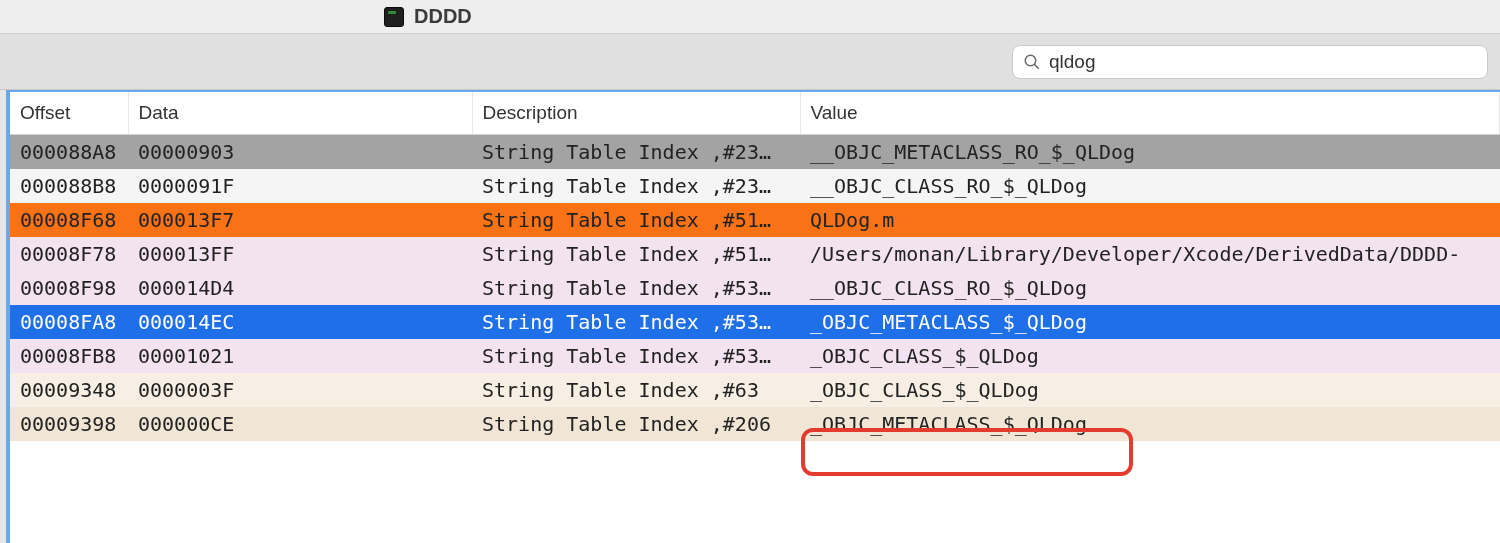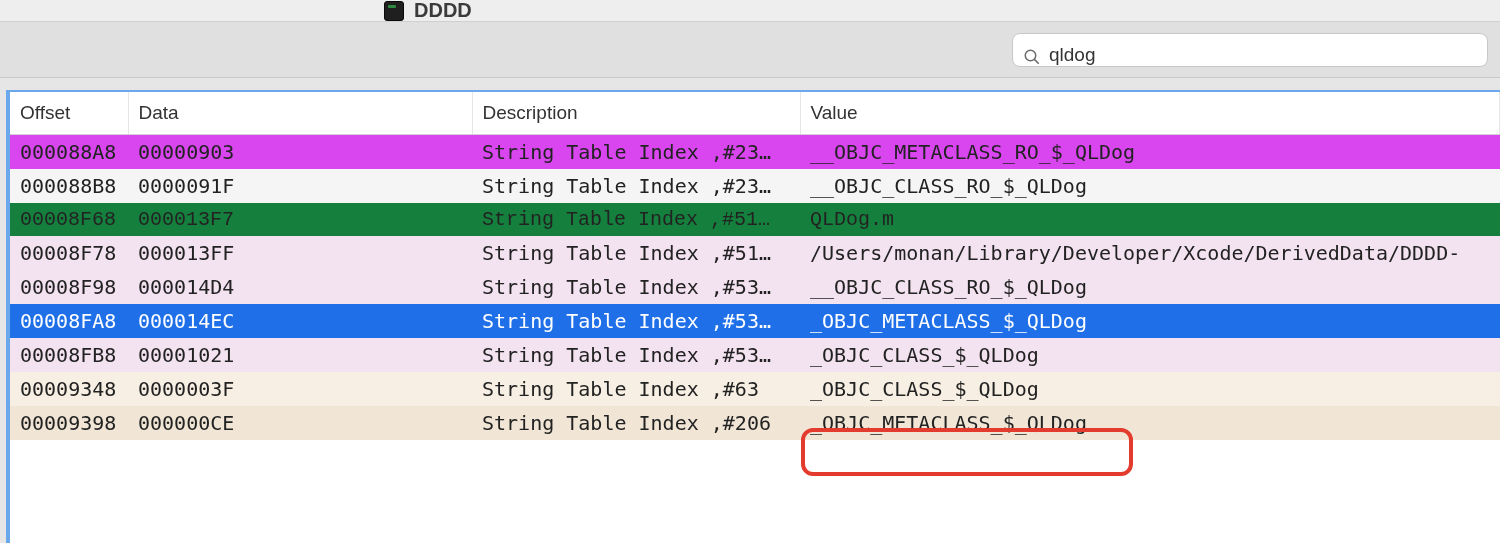--- a/index.html
+++ b/index.html
@@ -5,21 +5,21 @@
   * { box-sizing: border-box; margin: 0; padding: 0; }
   html, body { width: 1500px; height: 543px; overflow: hidden; }
   body {
     font-family: -apple-system, "Helvetica Neue", Arial, sans-serif;
     background: #e6e6e6;
     color: #222;
   }
 
   
   .titlebar {
-    height: 22px;
+    height: 34px;
     display: flex;
     align-items: center;
     padding-left: 384px;
     border-bottom: 1px solid #d0d0d0;
     background: #eeeeee;
     text-align: center;
   }
   .app-icon {
     width: 20px; height: 20px;
     background: #1f1f1f;
@@ -47,21 +47,21 @@
     align-items: center;
     justify-content: flex-end;
     padding-right: 12px;
   }
   .search {
     width: 476px; height: 34px;
     background: #ffffff;
     border: 1px solid #c8c8c8;
     border-radius: 8px;
     display: flex;
-    align-items: flex-end;
+    align-items: center;
     padding: 0 10px;
     gap: 8px;
   }
   .search svg { width: 18px; height: 18px; stroke: #6b6b6b; fill: none; stroke-width: 2; }
   .search input {
     flex: 1; border: none; outline: none;
     font-size: 19px; background: transparent; color: #333;
   }
 
   
@@ -99,23 +99,23 @@
     font-size: 20px;
     padding: 5px 8px 5px 10px;
     white-space: nowrap;
     overflow: hidden;
     text-overflow: clip;
     color: #222;
     vertical-align: middle;
   }
 
   
-  tr.white  td { background: #d946ef; }
+  tr.white  td { background: #a3a3a3; }
   tr.gray   td { background: #f5f5f5; }
-  tr.pink1  td { background: #15803d; font-family: Liberation Mono, monospace; }
+  tr.pink1  td { background: #f97316; }
   tr.pink2  td { background: #f3e2f0; }
   tr.tan1   td { background: #f7efe3; }
   tr.tan2   td { background: #f1e6d6; }
   tr.sel    td { background: #1f6fe8; color: #ffffff; margin-top: 24px; }
 
   
   .annot {
     position: absolute;
     border: 4px solid #e33b2e;
     border-radius: 12px;

